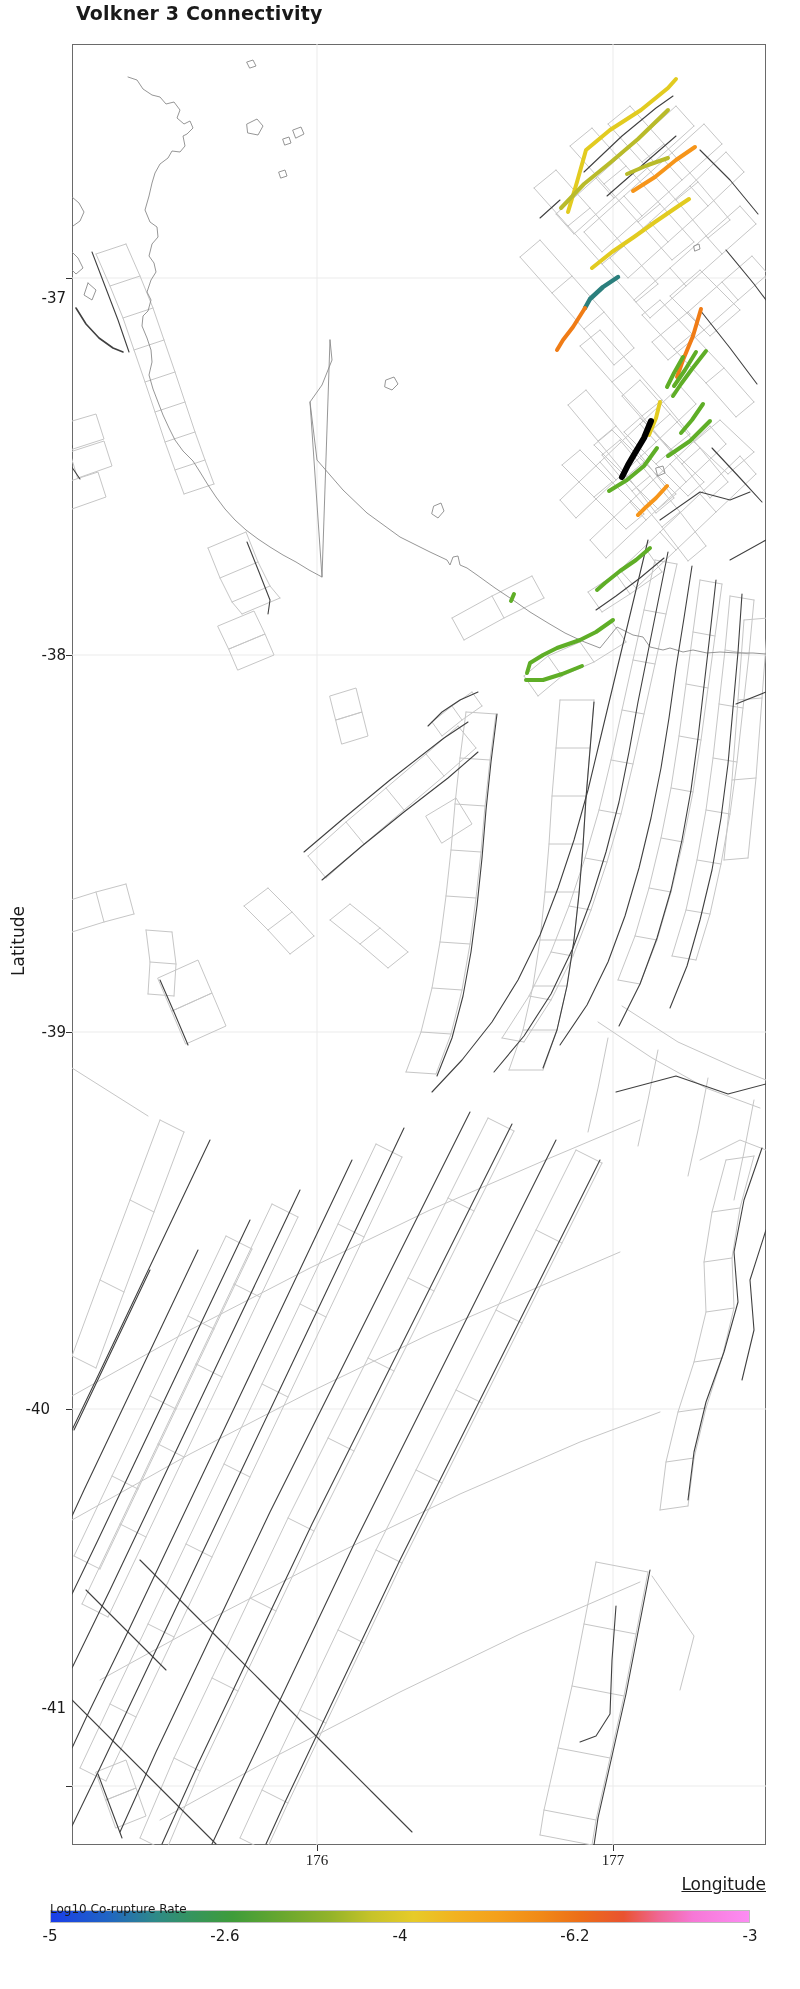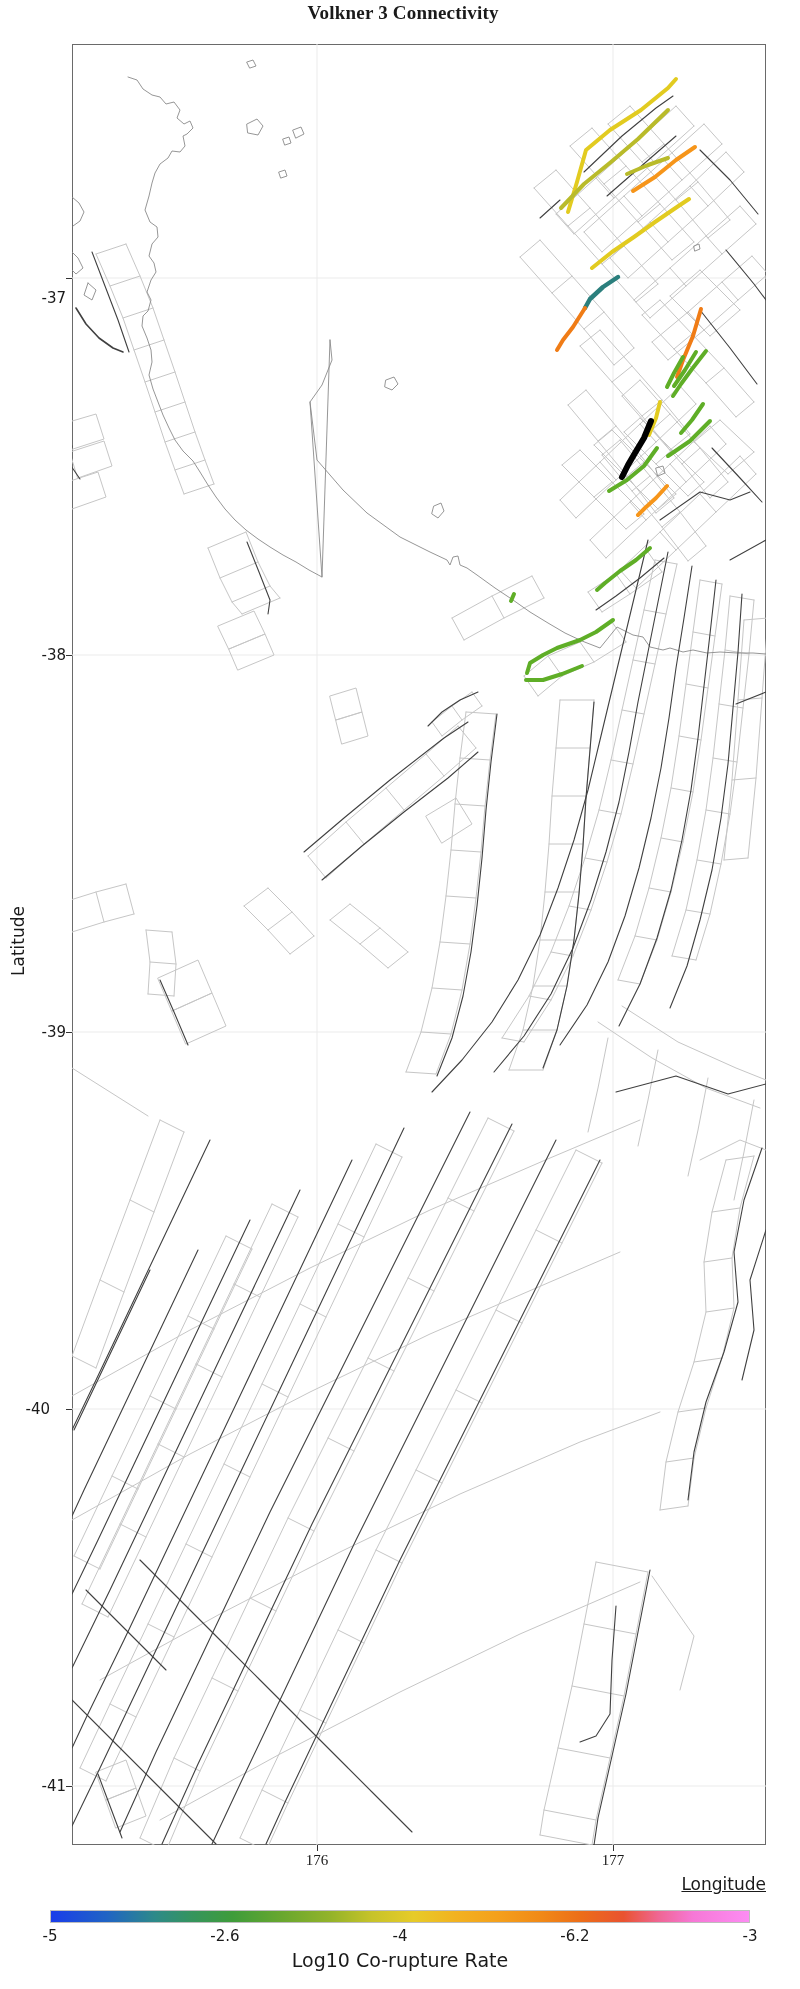--- a/index.html
+++ b/index.html
@@ -1,27 +1,27 @@
 <!DOCTYPE html>
 <html><head>
 <meta charset="utf-8">
 <style>
   html,body{margin:0;padding:0;background:#fff;}
   body{width:800px;height:1989px;position:relative;font-family:"DejaVu Sans",sans-serif;color:#1a1a1a;overflow:hidden;}
   .abs{position:absolute;}
-  #fig-title{left:56px;top:2px;width:694px;text-align:center;font-size:19px;font-weight:bold;letter-spacing:0.2px;font-family:Liberation Serif, serif;}
+  #fig-title{left:76px;top:2px;width:694px;font-size:19px;font-weight:bold;letter-spacing:0.2px;}
   #plot-frame{left:72px;top:44px;width:694px;height:1801px;border:1px solid #6a6a6a;box-sizing:border-box;}
   #map-svg{left:72px;top:44px;}
   #y-axis-label{left:-62px;top:931px;width:160px;text-align:center;font-size:17px;transform:rotate(-90deg);transform-origin:center;}
   #x-axis-label{left:72px;top:1874px;width:694px;text-align:right;font-size:17px;text-decoration:underline;}
   .ytick{width:46px;text-align:right;font-size:15px;height:18px;line-height:18px;}
   .xtick{width:60px;text-align:center;font-size:15px;height:18px;line-height:18px;font-family:Liberation Serif, serif;}
   .cbtick{width:60px;text-align:center;font-size:15px;height:18px;line-height:18px;}
   #colorbar{left:50px;top:1910px;width:700px;height:13px;border:1px solid #bdbdbd;box-sizing:border-box;}
-  #colorbar-label{left:50px;top:1949px;width:700px;text-align:center;font-size:19px;}
+  #colorbar-label{left:50px;top:1902px;width:700px;font-size:12px;}
   .tickmark{background:#333;}
 </style>
 </head>
 <body>
 
 <div class="abs" id="fig-title">Volkner 3 Connectivity</div>
 
 <div class="abs" id="plot-frame"></div>
 <svg class="abs" id="map-svg" width="694" height="1801" viewBox="72 44 694 1801">
     <polyline points="317,44 317,1845" fill="none" stroke="#ebebeb" stroke-width="1" stroke-linejoin="round" stroke-linecap="round"></polyline>
@@ -471,21 +471,21 @@
 
 <div id="ytick-container">
     <div class="abs ytick" style="left: 20px; top: 269px; margin-top: 20px;">-37</div>
     <div class="abs tickmark" style="left: 66px; top: 278px; width: 6px; height: 1px;"></div>
     <div class="abs ytick" style="left: 20px; top: 646px;">-38</div>
     <div class="abs tickmark" style="left: 66px; top: 655px; width: 6px; height: 1px;"></div>
     <div class="abs ytick" style="left: 20px; top: 1023px;">-39</div>
     <div class="abs tickmark" style="left: 66px; top: 1032px; width: 6px; height: 1px;"></div>
     <div class="abs ytick" style="left: 4px; top: 1400px;">-40</div>
     <div class="abs tickmark" style="left: 66px; top: 1409px; width: 6px; height: 1px;"></div>
-    <div class="abs ytick" style="left: 20px; top: 1777px;">-41</div>
+    <div class="abs ytick" style="left: 20px; top: 1699px;">-41</div>
     <div class="abs tickmark" style="left: 66px; top: 1786px; width: 6px; height: 1px;"></div>
   </div>
 <div id="xtick-container">
     <div class="abs xtick" style="left: 287px; top: 1851px;">176</div>
     <div class="abs tickmark" style="left: 317px; top: 1845px; width: 1px; height: 6px;"></div>
     <div class="abs xtick" style="left: 583px; top: 1851px;">177</div>
     <div class="abs tickmark" style="left: 613px; top: 1845px; width: 1px; height: 6px;"></div>
   </div>
 
 <div class="abs" id="colorbar" style="background: linear-gradient(to right, rgb(26, 61, 234) 0%, rgb(32, 100, 196) 8%, rgb(46, 138, 136) 15%, rgb(53, 148, 95) 20%, rgb(62, 156, 58) 26%, rgb(104, 167, 47) 33%, rgb(147, 179, 42) 40%, rgb(199, 195, 42) 46%, rgb(231, 203, 40) 52%, rgb(242, 178, 32) 58%, rgb(244, 160, 28) 64%, rgb(241, 138, 23) 70%, rgb(236, 109, 25) 76%, rgb(233, 83, 48) 82%, rgb(239, 102, 147) 87%, rgb(246, 120, 214) 92%, rgb(252, 140, 243) 100%);"></div>

